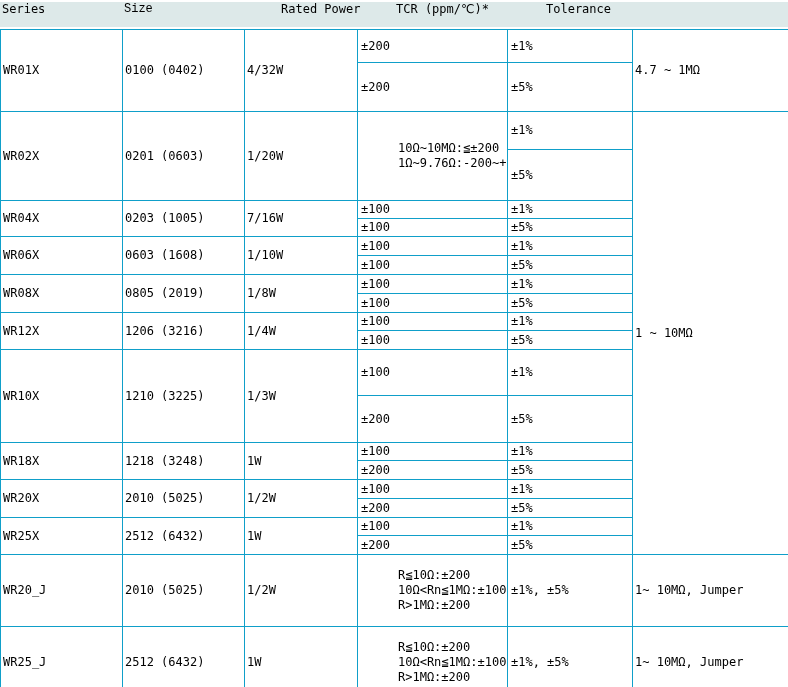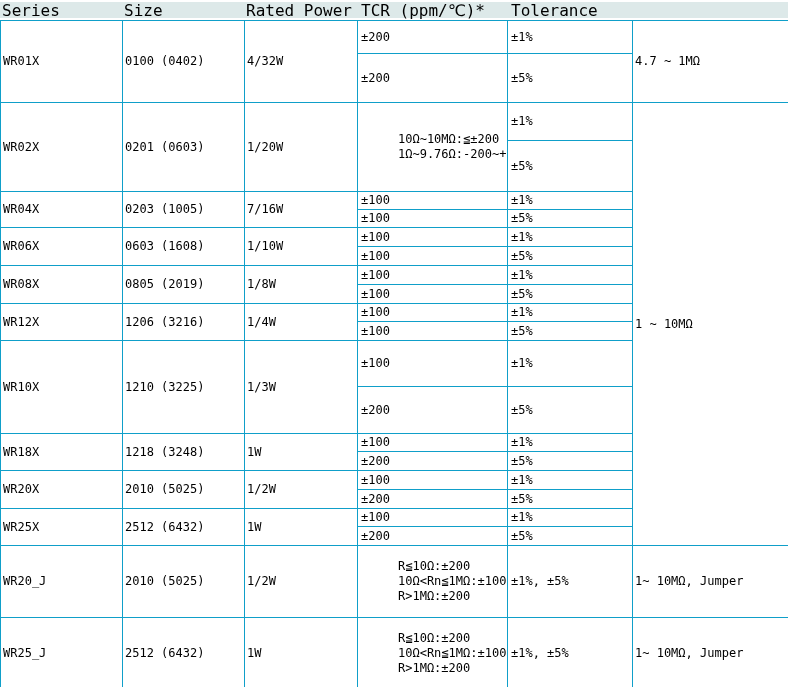--- a/index.html
+++ b/index.html
@@ -17,30 +17,30 @@
     padding: 3px 0 0 3px;
     font-family: "Liberation Sans", "DejaVu Sans", sans-serif;
     font-size: 13.5px;
     font-weight: bold;
     color: #1b72c8;
     height: 20px;
   }
   .header-row {
     margin-top: 2px;
     width: 788px;
-    height: 16px;
+    height: 25px;
     background: #dde9e9;
     display: flex;
-    align-items: center;
-    font-size: 16px;
+    align-items: flex-start;
+    font-size: 12px;
   }
   .hcell { flex: 0 0 auto; padding-left: 2px; white-space: nowrap; overflow: hidden; }
   .hc0 { width: 122px; }
-  .hc1 { width: 122px; }
-  .hc2 { width: 113px; }
+  .hc1 { width: 122px; font-family: Liberation Mono, monospace; }
+  .hc2 { width: 113px; margin-left: 35px; }
   .hc3 { width: 150px; padding-left: 4px; }
   .hc4 { width: 125px; padding-left: 4px; }
   .hc5 { width: 156px; padding-left: 4px; }
   table.spec-table {
     margin-top: 2px;
     width: 788px;
     border-collapse: collapse;
     table-layout: fixed;
     font-size: 12px;
   }

